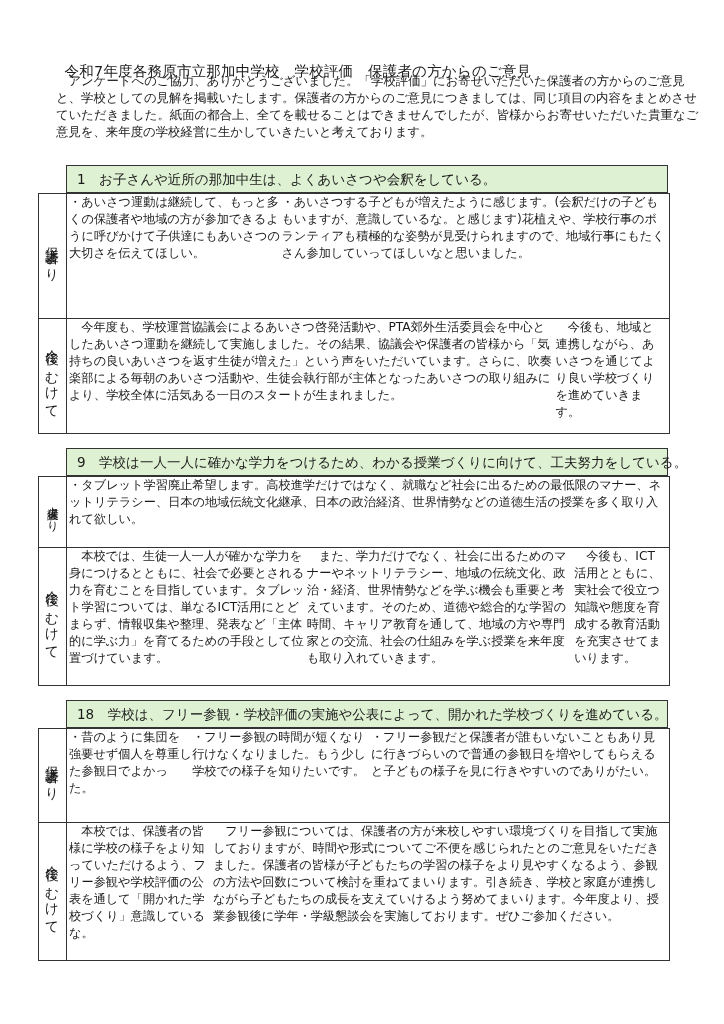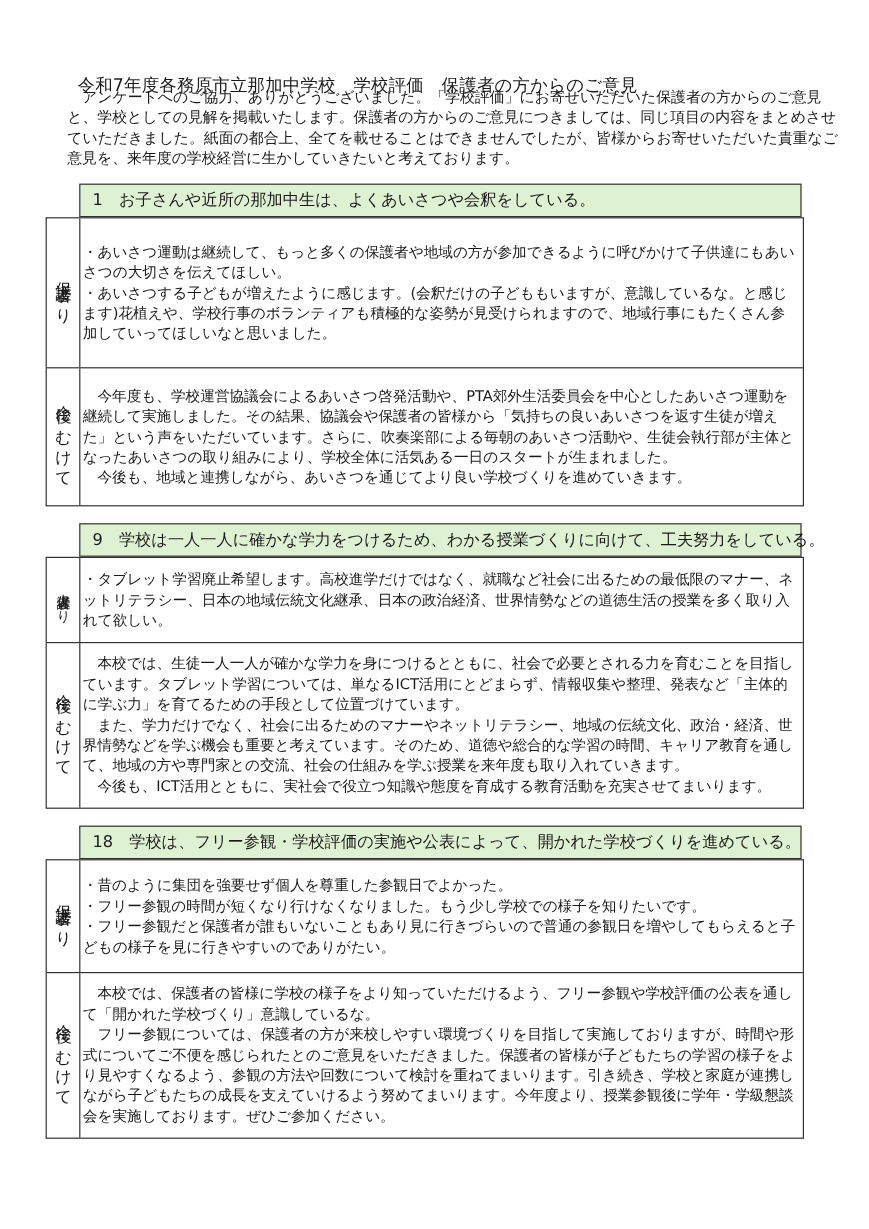--- a/index.html
+++ b/index.html
@@ -8,21 +8,21 @@
     font-family: "DejaVu Sans", "Liberation Sans", sans-serif; color: #1a1a1a;
   }
   .title {
     position: absolute; left: 0; top: 33px; width: 596px; text-align: center;
     font-size: 14.5px; letter-spacing: 0.2px; margin-top: 29px;
   }
   .intro {
     position: absolute; left: 56px; top: 72px; width: 650px;
     font-size: 12.4px; line-height: 17px; text-indent: 1em;
   }
-  .section { position: absolute; left: 38px; width: 632px; }
+  .section { position: absolute; left: 38px; width: 632px; margin-top: 12px; }
   .sec-head {
     position: absolute; left: 28px; top: 0; width: 602px; height: 28px;
     background: #dff1d3; border: 1.5px solid #333; box-sizing: border-box;
     font-size: 13.5px; line-height: 26px; padding-left: 10px; white-space: nowrap;
   }
   .sec-body {
     position: absolute; left: 0; width: 632px; border: 1.5px solid #333;
     box-sizing: border-box;
   }
   .row { position: absolute; left: 0; width: 100%; box-sizing: border-box; }
@@ -32,21 +32,21 @@
     border-right: 1.5px solid #333; box-sizing: border-box;
     display: flex; align-items: center; justify-content: center;
   }
   .side span {
     writing-mode: vertical-rl; text-orientation: upright;
     font-size: 13.5px; letter-spacing: 2px;
   }
   .side.tight span { font-size: 11.5px; letter-spacing: 0; }
   .content {
     position: absolute; left: 30px; right: 4px; top: 0; bottom: 0;
-    display: flex; flex-direction: column; justify-content: center;
+    display: flex; flex-direction: row; justify-content: center;
     font-size: 12.2px; line-height: 17px;
   }
   .content p { margin: 0; }
   .content.indent p { text-indent: 1em; }
 </style>
 </head>
 <body>
 
 <div class="title">令和7年度各務原市立那加中学校　学校評価　保護者の方からのご意見</div>
 <div class="intro">アンケートへのご協力、ありがとうございました。「学校評価」にお寄せいただいた保護者の方からのご意見と、学校としての見解を掲載いたします。保護者の方からのご意見につきましては、同じ項目の内容をまとめさせていただきました。紙面の都合上、全てを載せることはできませんでしたが、皆様からお寄せいただいた貴重なご意見を、来年度の学校経営に生かしていきたいと考えております。</div>

